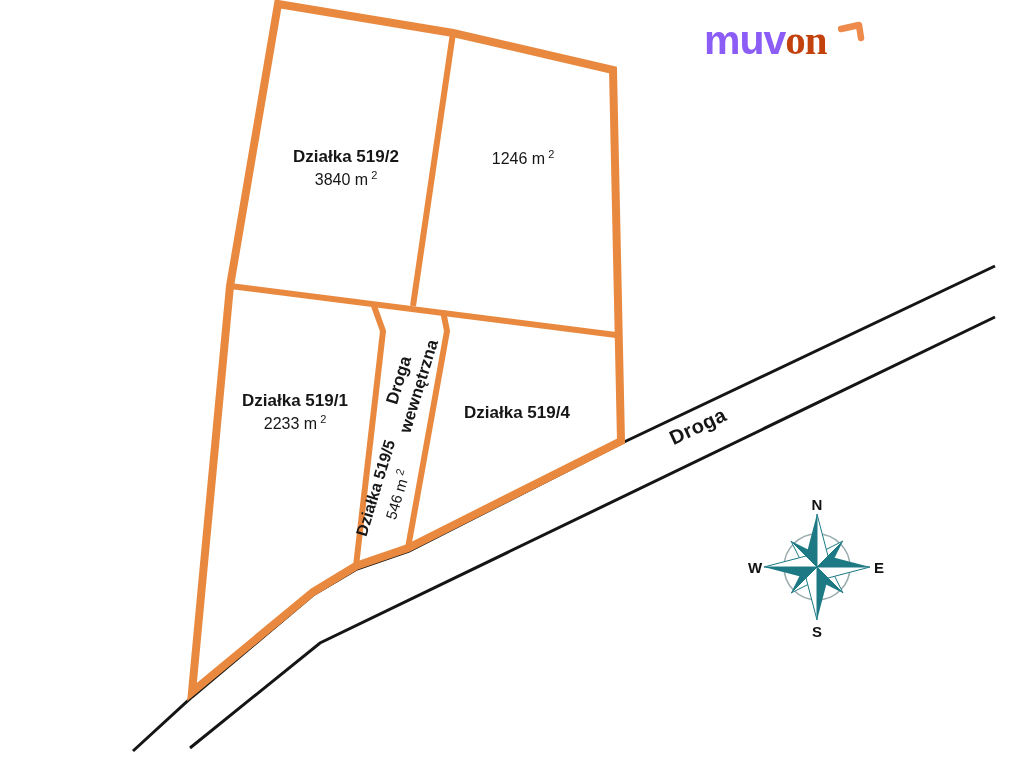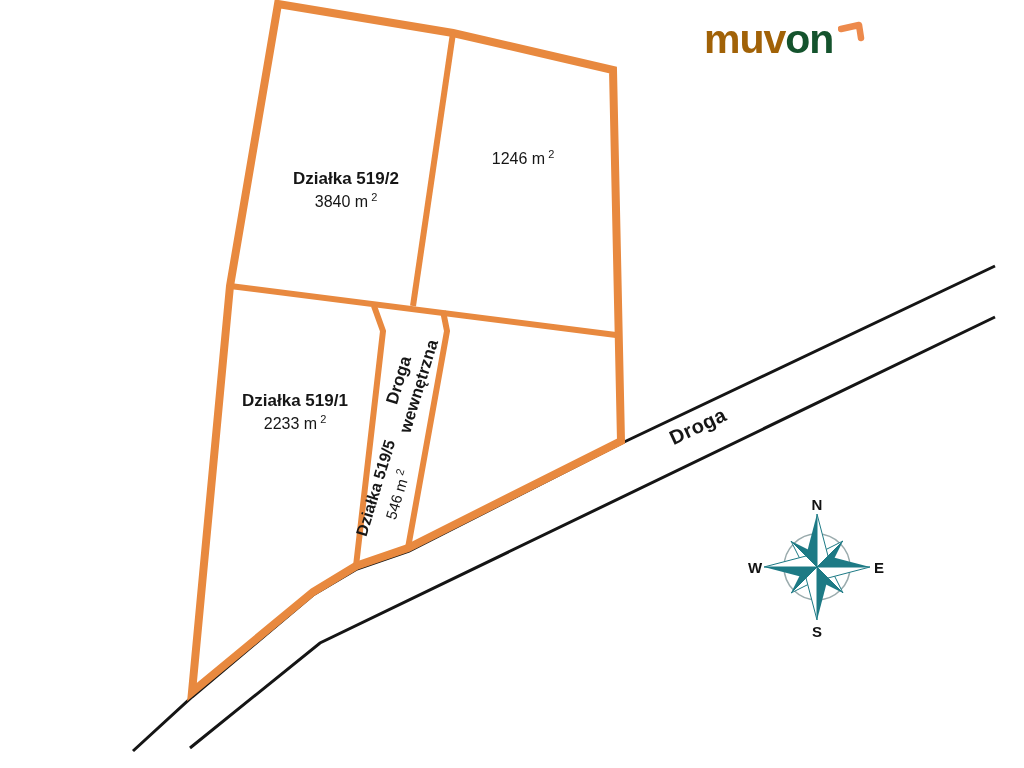--- a/index.html
+++ b/index.html
@@ -16,22 +16,22 @@
   .rot-label{transform-origin:50% 50%;}
   #label-parcel-5{left:315px;top:470px;width:144px;transform:rotate(-73deg);}
   #label-parcel-5 .parcel-name{font-size:16px;}
   #label-parcel-5 .parcel-area{font-size:15px;}
   #label-internal-road{left:351px;top:362px;width:116px;transform:rotate(-73deg);
     font-size:17px;font-weight:bold;}
   #label-main-road{left:648px;top:414px;width:100px;transform:rotate(-25deg);
     font-size:20px;font-weight:bold;letter-spacing:0.5px;}
   #logo{position:absolute;left:704px;top:16px;font-size:41px;font-weight:bold;
     letter-spacing:-1px;white-space:nowrap;}
-  #logo .logo-muv{color:#a16207;}
-  #logo .logo-on{color:#14532d;}
+  #logo .logo-muv{color:#8b5cf6;}
+  #logo .logo-on{color:#c2410c;font-family:Liberation Serif, serif;}
   #logo-glyph{position:absolute;left:838px;top:20px;}
 </style>
 </head>
 <body>
 
 <svg id="map-svg" width="1024" height="768" viewBox="0 0 1024 768">
 
   <polyline points="133,751 192,697 313,595 357,569 409,551 622,443 995,266" fill="none" stroke="#151515" stroke-width="3"></polyline>
   <polyline points="190,748 320,643 995,317" fill="none" stroke="#151515" stroke-width="3"></polyline>
 
@@ -64,35 +64,36 @@
     <polygon points="0,53 11,11 0,0" fill="#1D7A85"></polygon>
     <polygon points="-53,0 -11,-11 0,0" fill="#ffffff" stroke="#1D7A85" stroke-width="1"></polygon>
     <polygon points="-53,0 -11,11 0,0" fill="#1D7A85"></polygon>
     <text x="0" y="-63" text-anchor="middle" dominant-baseline="central" font-size="15" font-weight="bold" fill="#111111">N</text>
     <text x="62" y="0" text-anchor="middle" dominant-baseline="central" font-size="15" font-weight="bold" fill="#111111">E</text>
     <text x="0" y="64" text-anchor="middle" dominant-baseline="central" font-size="15" font-weight="bold" fill="#111111">S</text>
     <text x="-62" y="0" text-anchor="middle" dominant-baseline="central" font-size="15" font-weight="bold" fill="#111111">W</text>
   </g>
 </svg>
 
-<div class="label parcel-label" id="label-parcel-2" style="left:256px;top:146px;margin-top:22px;">
+<div class="label parcel-label" id="label-parcel-2" style="left:256px;top:146px;">
   <div class="parcel-name">Działka 519/2</div>
   <div class="parcel-area"><span>3840 m</span><sup>2</sup></div>
 </div>
 
 <div class="label parcel-label" id="label-parcel-3" style="left:433px;top:146px;">
   <div class="parcel-area"><span>1246 m</span><sup>2</sup></div>
 </div>
 
 <div class="label parcel-label" id="label-parcel-1" style="left:205px;top:390px;">
   <div class="parcel-name">Działka 519/1</div>
   <div class="parcel-area"><span>2233 m</span><sup>2</sup></div>
 </div>
 
 <div class="label parcel-label" id="label-parcel-4" style="left:427px;top:402px;">
+  <div class="parcel-name">Działka 519/4</div>
 </div>
 
 <div class="label rot-label" id="label-parcel-5">
   <div class="parcel-name">Działka 519/5</div>
   <div class="parcel-area"><span>546 m</span><sup>2</sup></div>
 </div>
 
 <div class="label rot-label" id="label-internal-road">
   <div>Droga</div>
   <div>wewnętrzna</div>

